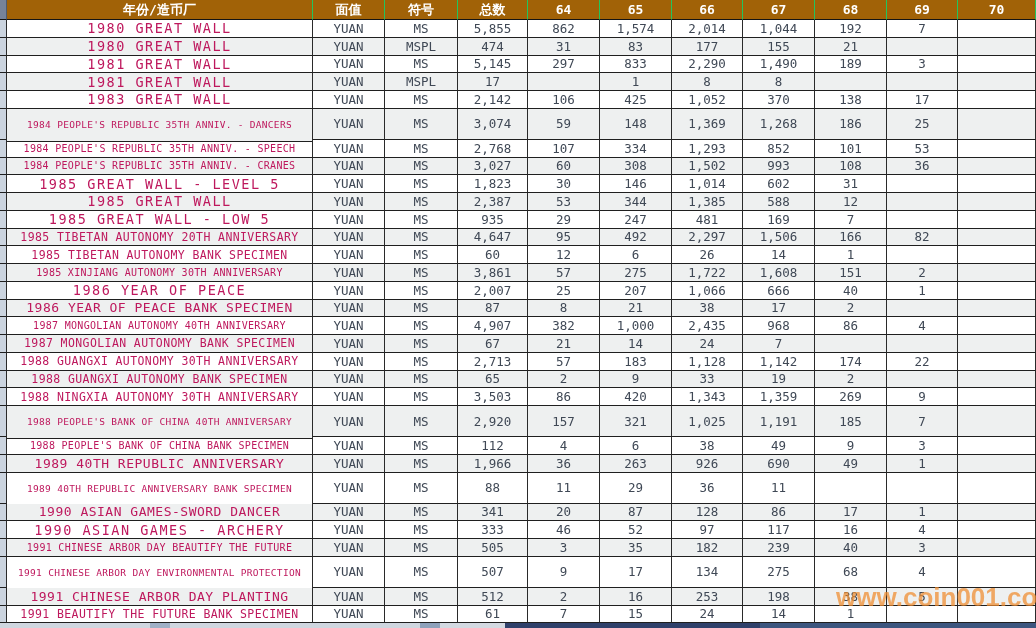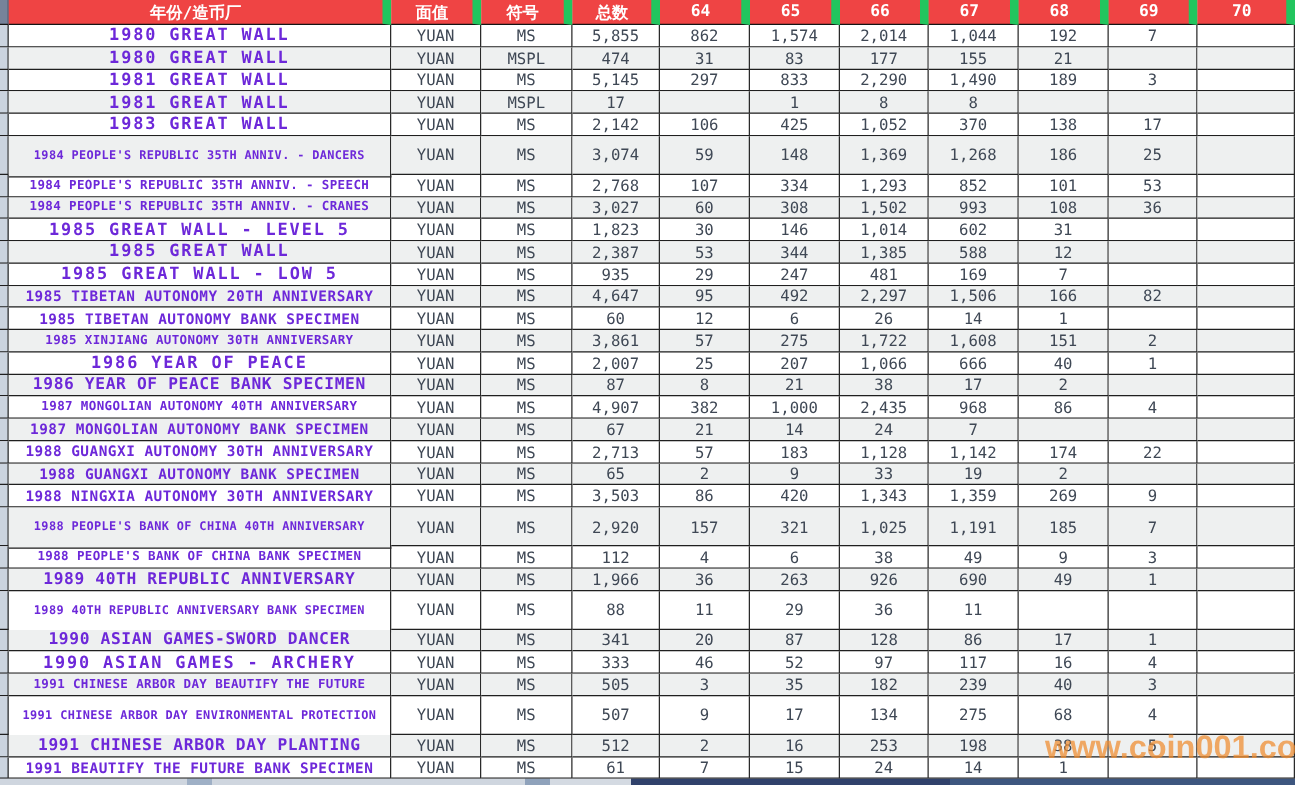--- a/index.html
+++ b/index.html
@@ -8,26 +8,26 @@
     font-family:"DejaVu Sans Mono","Liberation Mono",monospace;
   }
   .grid{display:grid;width:1036px;}
   .rowwrap{display:contents;}
   .cell{
     box-sizing:border-box;display:flex;align-items:center;justify-content:center;
     border-right:1px solid #2a2a2a;border-bottom:1px solid #1f1f1f;
     overflow:hidden;white-space:nowrap;
   }
   .hdr{
-    background:#ef4444;color:#ffffff;font-weight:bold;font-size:13px;
-    border-right:7px solid #22c55e;border-bottom:1px solid #141414;
+    background:#a16207;color:#ffffff;font-weight:bold;font-size:13px;
+    border-right:1px solid #22c55e;border-bottom:1px solid #141414;
   }
   .gut{background:#cbd4df;border-right:1px solid #2a2a2a;}
   .gut.hdrgut{background:#76839a;border-right:1px solid #4d5a6e;}
-  .lbl{color:#6d28d9;font-weight:bold;}
+  .lbl{color:#be185d;font-weight:normal;}
   .val{color:#3f4855;font-size:12.5px;}
   .stripe{background:#eef0f0;}
   .wrapcell{white-space:normal;text-align:center;line-height:1.18;padding:16px 6px;}
   .watermark{
     position:absolute;left:836px;top:582px;width:200px;
     font-family:"Liberation Sans","DejaVu Sans",sans-serif;
     font-weight:bold;font-size:26px;letter-spacing:0px;
     color:#f08c2e;opacity:0.72;pointer-events:none;white-space:nowrap;
   }
   .bottom-strip{

